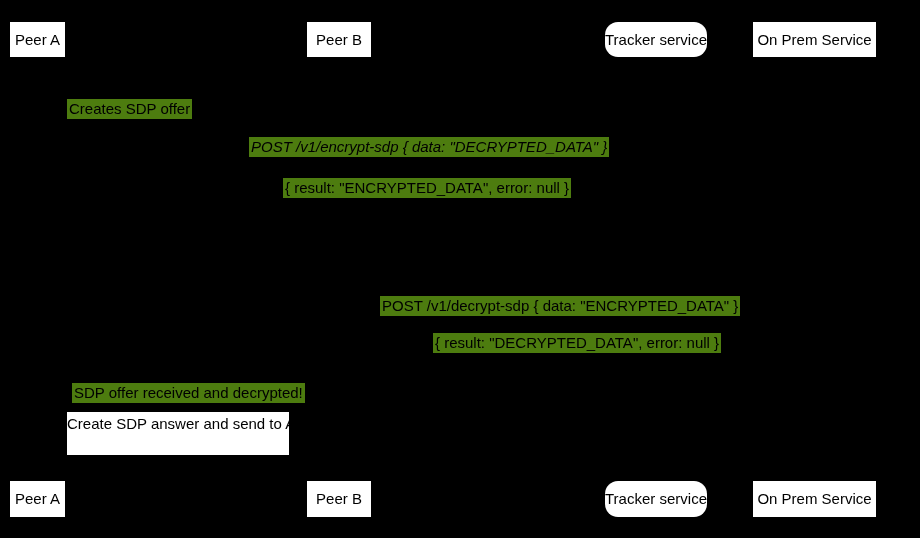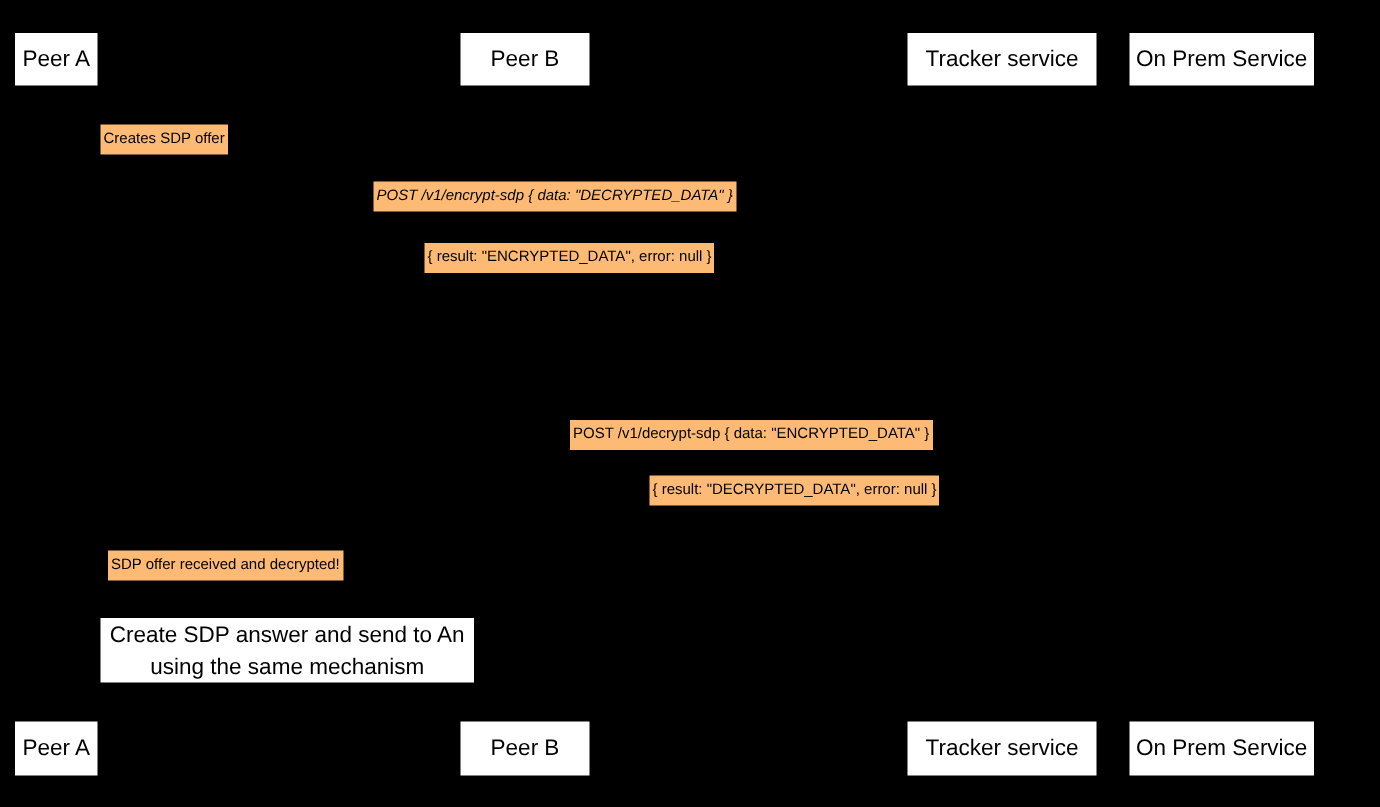--- a/index.html
+++ b/index.html
@@ -22,48 +22,49 @@
     background: #ffffff;
     color: #000000;
     font-size: 15px;
     text-align: center;
     white-space: nowrap;
     box-sizing: border-box;
   }
   .actor.top { top: 22px; }
   .actor.bottom { top: 481px; height: 36px; line-height: 36px; }
   .actor.a { left: 10px;  width: 55px;  }
-  .actor.b { left: 307px; width: 86px;  }
-  .actor.t { left: 605px; width: 126px; }
+  .actor.b { left: 307px; width: 64px;  }
+  .actor.t { left: 605px; width: 102px; border-radius: 13px; }
   .actor.o { left: 753px; width: 123px; }
 
   .msg {
     position: absolute;
     height: 20px;
     line-height: 20px;
-    background: #fdba74;
+    background: #4d7c0f;
     color: #000000;
-    font-size: 10px;
+    font-size: 15px;
     white-space: nowrap;
     padding: 0 2px;
+    margin-top: 16px;
   }
   .m1 { left: 67px;  top: 83px;  }
   .m2 { left: 249px; top: 121px; font-style: italic; }
   .m3 { left: 283px; top: 162px; }
   .m4 { left: 238px; top: 201px; }
   .m5 { left: 341px; top: 240px; }
   .m6 { left: 380px; top: 280px; }
   .m7 { left: 433px; top: 317px; }
   .m8 { left: 72px;  top: 367px; }
 
   .note {
     position: absolute;
     left: 67px;
     top: 412px;
-    width: 249px;
+    width: 222px;
     height: 43px;
     background: #ffffff;
     color: #000000;
     font-size: 15px;
     line-height: 21px;
     text-align: center;
     padding-top: 1px;
     box-sizing: border-box;
   }
   .note span { display: block; white-space: nowrap; }
@@ -80,21 +81,20 @@
 
   <div class="msg m1">Creates SDP offer</div>
   <div class="msg m2">POST /v1/encrypt-sdp { data: "DECRYPTED_DATA" }</div>
   <div class="msg m3">{ result: "ENCRYPTED_DATA", error: null }</div>
   <div class="msg m6">POST /v1/decrypt-sdp { data: "ENCRYPTED_DATA" }</div>
   <div class="msg m7">{ result: "DECRYPTED_DATA", error: null }</div>
   <div class="msg m8">SDP offer received and decrypted!</div>
 
   <div class="note">
     <span>Create SDP answer and send to An</span>
-    <span>using the same mechanism</span>
   </div>
 
   <div class="actor bottom a">Peer A</div>
   <div class="actor bottom b">Peer B</div>
   <div class="actor bottom t">Tracker service</div>
   <div class="actor bottom o">On Prem Service</div>
 
 </div>
 
 </body></html>

